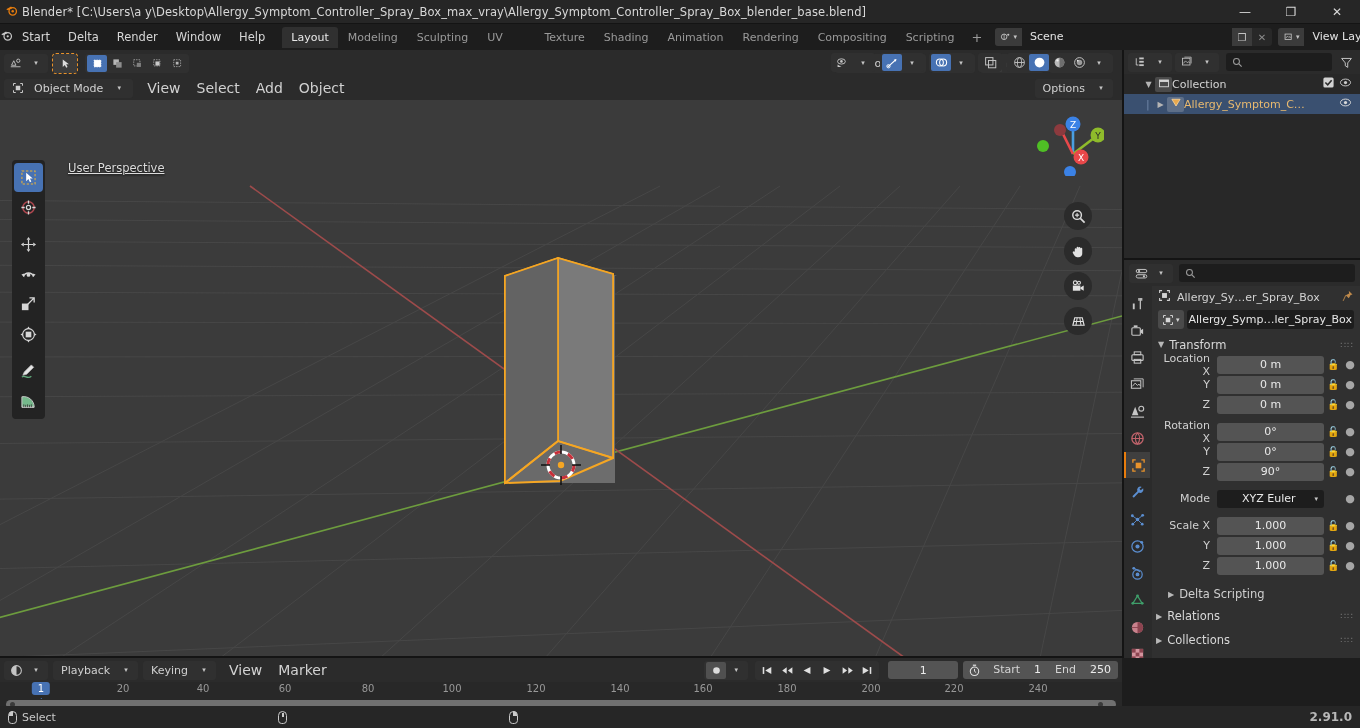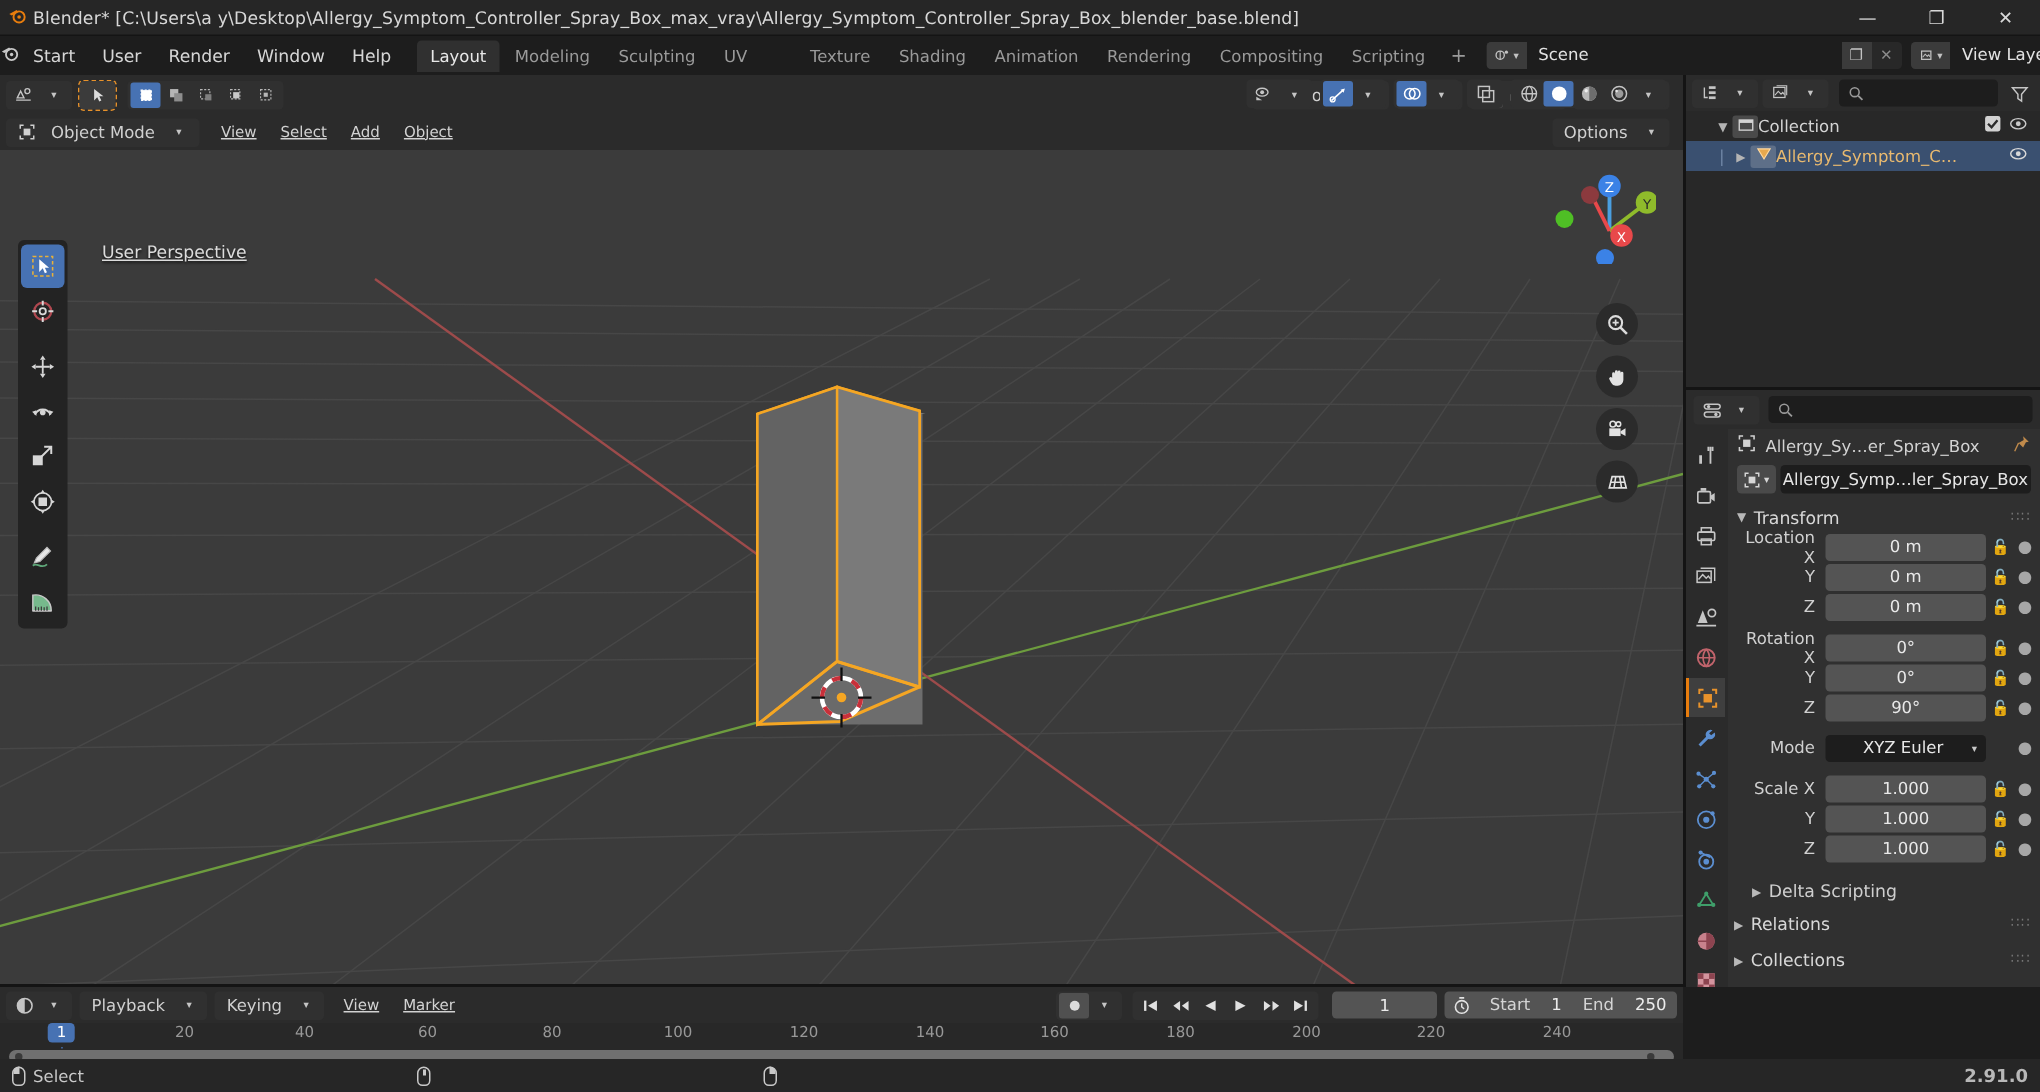--- a/index.html
+++ b/index.html
@@ -77,21 +77,21 @@
   }
   .hbtn {
     min-width:20px; height:17px; display:flex; align-items:center; justify-content:center;
     color:#c5c5c5; font-size:10px; border-radius:2px; padding:0 3px;
   }
   .hbtn.on { background:#4772b3; color:#fff; }
   .hbtn.sel { background:#505050; }
   .hbtn.dim { color:#8a8a8a; }
   .hlabel { color:#d0d0d0; font-size:11px; padding:0 6px; }
   .mode-pill { display:flex; align-items:center; background:#303030; border-radius:3px; height:19px; padding:0 4px; margin-right:6px;}
-  .vmenu { padding:0 8px; color:#d2d2d2; font-size:10px; height:19px; line-height:19px; border-radius:3px;text-decoration:underline;}
+  .vmenu { padding:0 8px; color:#d2d2d2; font-size:14px; height:19px; line-height:19px; border-radius:3px;}
 
   .vp-canvas { position:absolute; left:0; top:50px; width:1122px; height:558px; overflow:hidden; }
   .grid-svg { position:absolute; left:0; top:0; }
 
   .vp-text { position:absolute; left:68px; top:60px; z-index:4; pointer-events:none; }
   .vp-text div { font-size:11.5px; color:#dcdcdc; line-height:17px; text-shadow:0 1px 2px rgba(0,0,0,.8);text-decoration:underline; }
 
   .toolbar-left {
     position:absolute; left:12px; top:60px; width:33px; background:#232323;
     border-radius:4px; z-index:5; padding:2px 0;
@@ -229,21 +229,21 @@
 
   <div class="topbar">
     <div class="bl-icon">
       <svg width="13" height="13" viewBox="0 0 16 16">
           <circle cx="9.5" cy="9" r="4.6" fill="none" stroke="#c8c8c8" stroke-width="1.5"></circle>
           <circle cx="9.5" cy="9" r="1.4" fill="#c8c8c8"></circle>
           <path d="M1.5 6.5 L7.5 3.2 L9 5.2 L3.5 7.8 Z" fill="#c8c8c8"></path>
         </svg>
     </div>
     <div class="menu-item">Start</div>
-    <div class="menu-item">User</div>
+    <div class="menu-item">Delta</div>
     <div class="menu-item">Render</div>
     <div class="menu-item">Window</div>
     <div class="menu-item">Help</div>
 
     <div class="ws-tabs">
       <div class="ws-tab active">Layout</div>
       <div class="ws-tab">Modeling</div>
       <div class="ws-tab">Sculpting</div>
       <div class="ws-tab">UV Editing</div>
       <div class="ws-tab">Texture Paint</div>

